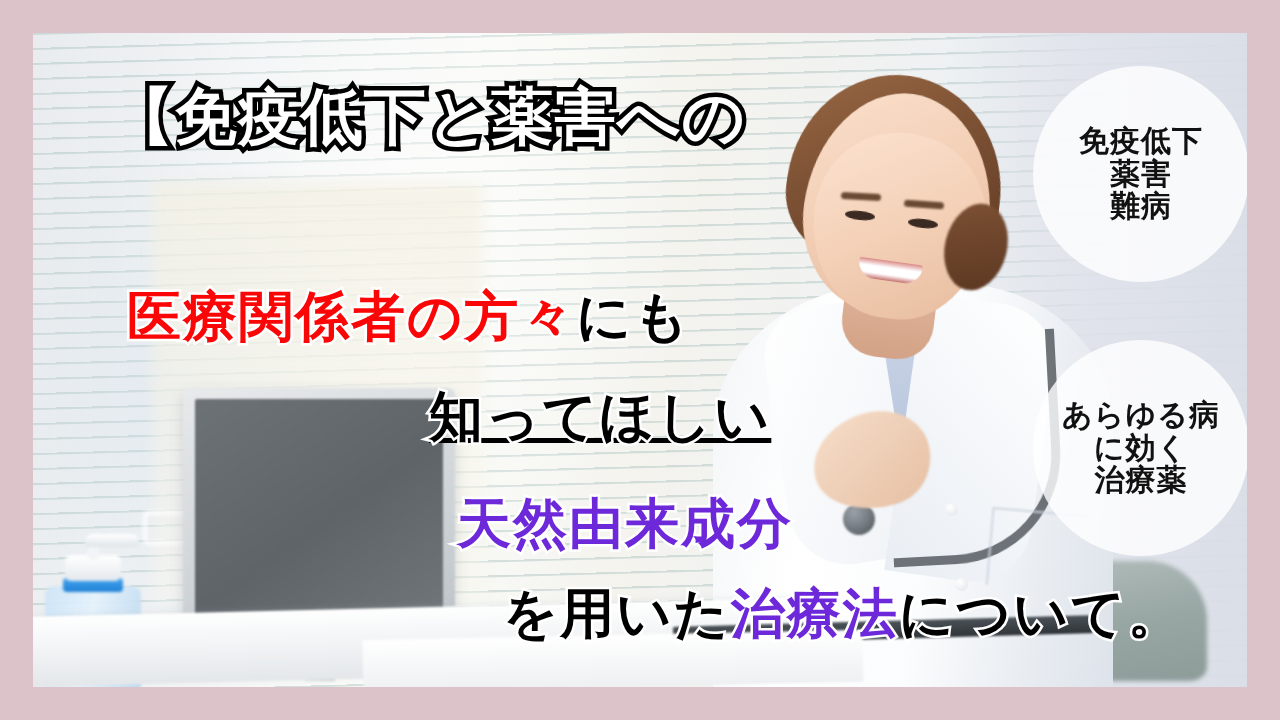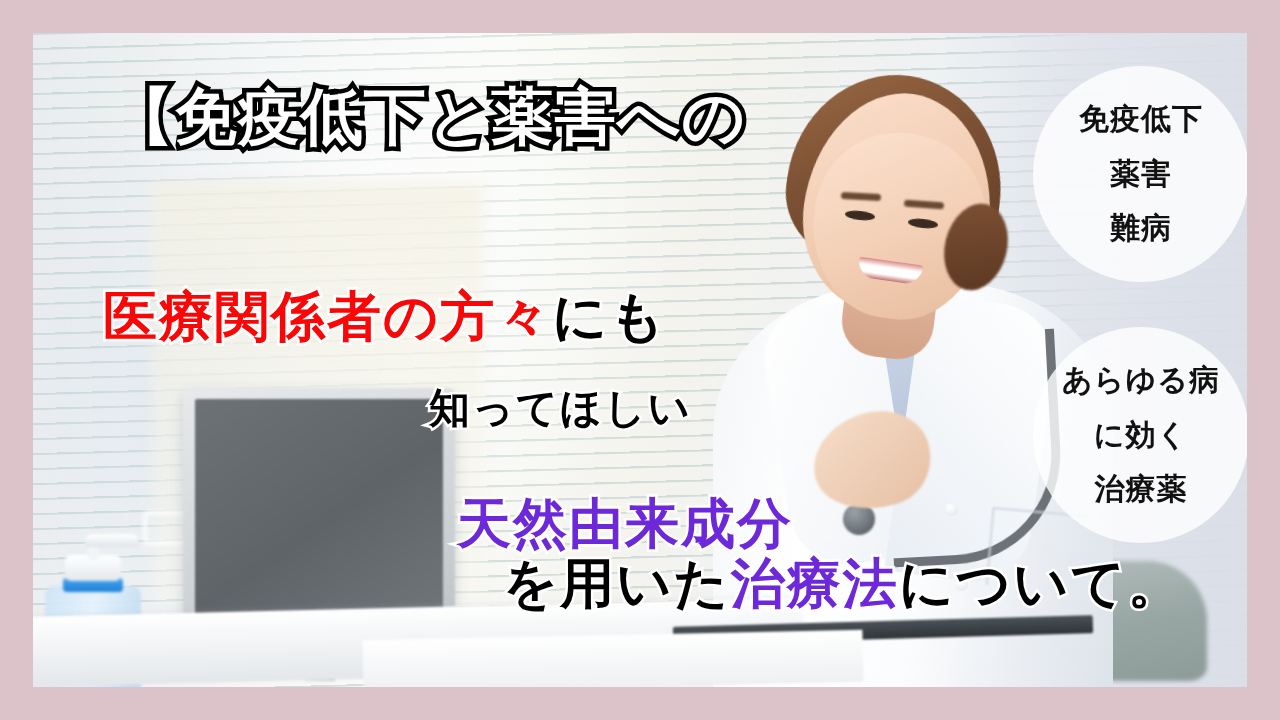--- a/index.html
+++ b/index.html
@@ -343,31 +343,31 @@
   
   .badge {
     position: absolute;
     width: 216px; height: 216px;
     border-radius: 50%;
     background: rgba(255,255,255,0.80);
     display: flex;
     flex-direction: column;
     align-items: center;
     justify-content: center;
-    gap: 22px;
+    gap: 0;
     color: #111;
     font-family: "DejaVu Serif", "Liberation Serif", serif;
     font-weight: 700;
     font-size: 30px;
     letter-spacing: 1px;
     line-height: 1.08;
     text-align: center;
   }
   #badge-1 { left: 1000px; top: 33px; }
-  #badge-2 { left: 1000px; top: 294px; }
+  #badge-2 { left: 1000px; top: 307px; }
   .badge .line { white-space: nowrap; }
 
   
   #text-layer { position: absolute; inset: 0; }
 
   .jp { font-family: "DejaVu Sans", "Liberation Sans", sans-serif; font-weight: 700; white-space: nowrap; }
 
   
   #title {
     position: absolute;
@@ -386,46 +386,48 @@
   
   #line2 {
     position: absolute;
     left: 70px; top: 248px;
     font-size: 54px;
     letter-spacing: 2px;
   }
   #line3 {
     position: absolute;
     left: 396px; top: 348px;
-    font-size: 41px;
+    font-size: 54px;
     letter-spacing: 2px;
+    text-decoration: underline;
   }
   #line4 {
     position: absolute;
     left: 424px; top: 455px;
     font-size: 54px;
     letter-spacing: 2px;
   }
   #line5 {
     position: absolute;
-    left: 470px; top: 515px;
+    left: 470px; top: 545px;
     font-size: 54px;
     letter-spacing: 2px;
   }
   #line6 {
     position: absolute;
     left: 748px; top: 620px;
     font-size: 28px;
     letter-spacing: 1px;
   }
 
   .t-red {
     color: #fb0606;
     -webkit-text-stroke: 5px #ffffff;
     paint-order: stroke fill;
+    margin-left: 24px;
   }
   .t-black {
     color: #000000;
     -webkit-text-stroke: 5px #ffffff;
     paint-order: stroke fill;
   }
   .t-blue {
     color: #6d28d9;
     -webkit-text-stroke: 5px #ffffff;
     paint-order: stroke fill;

